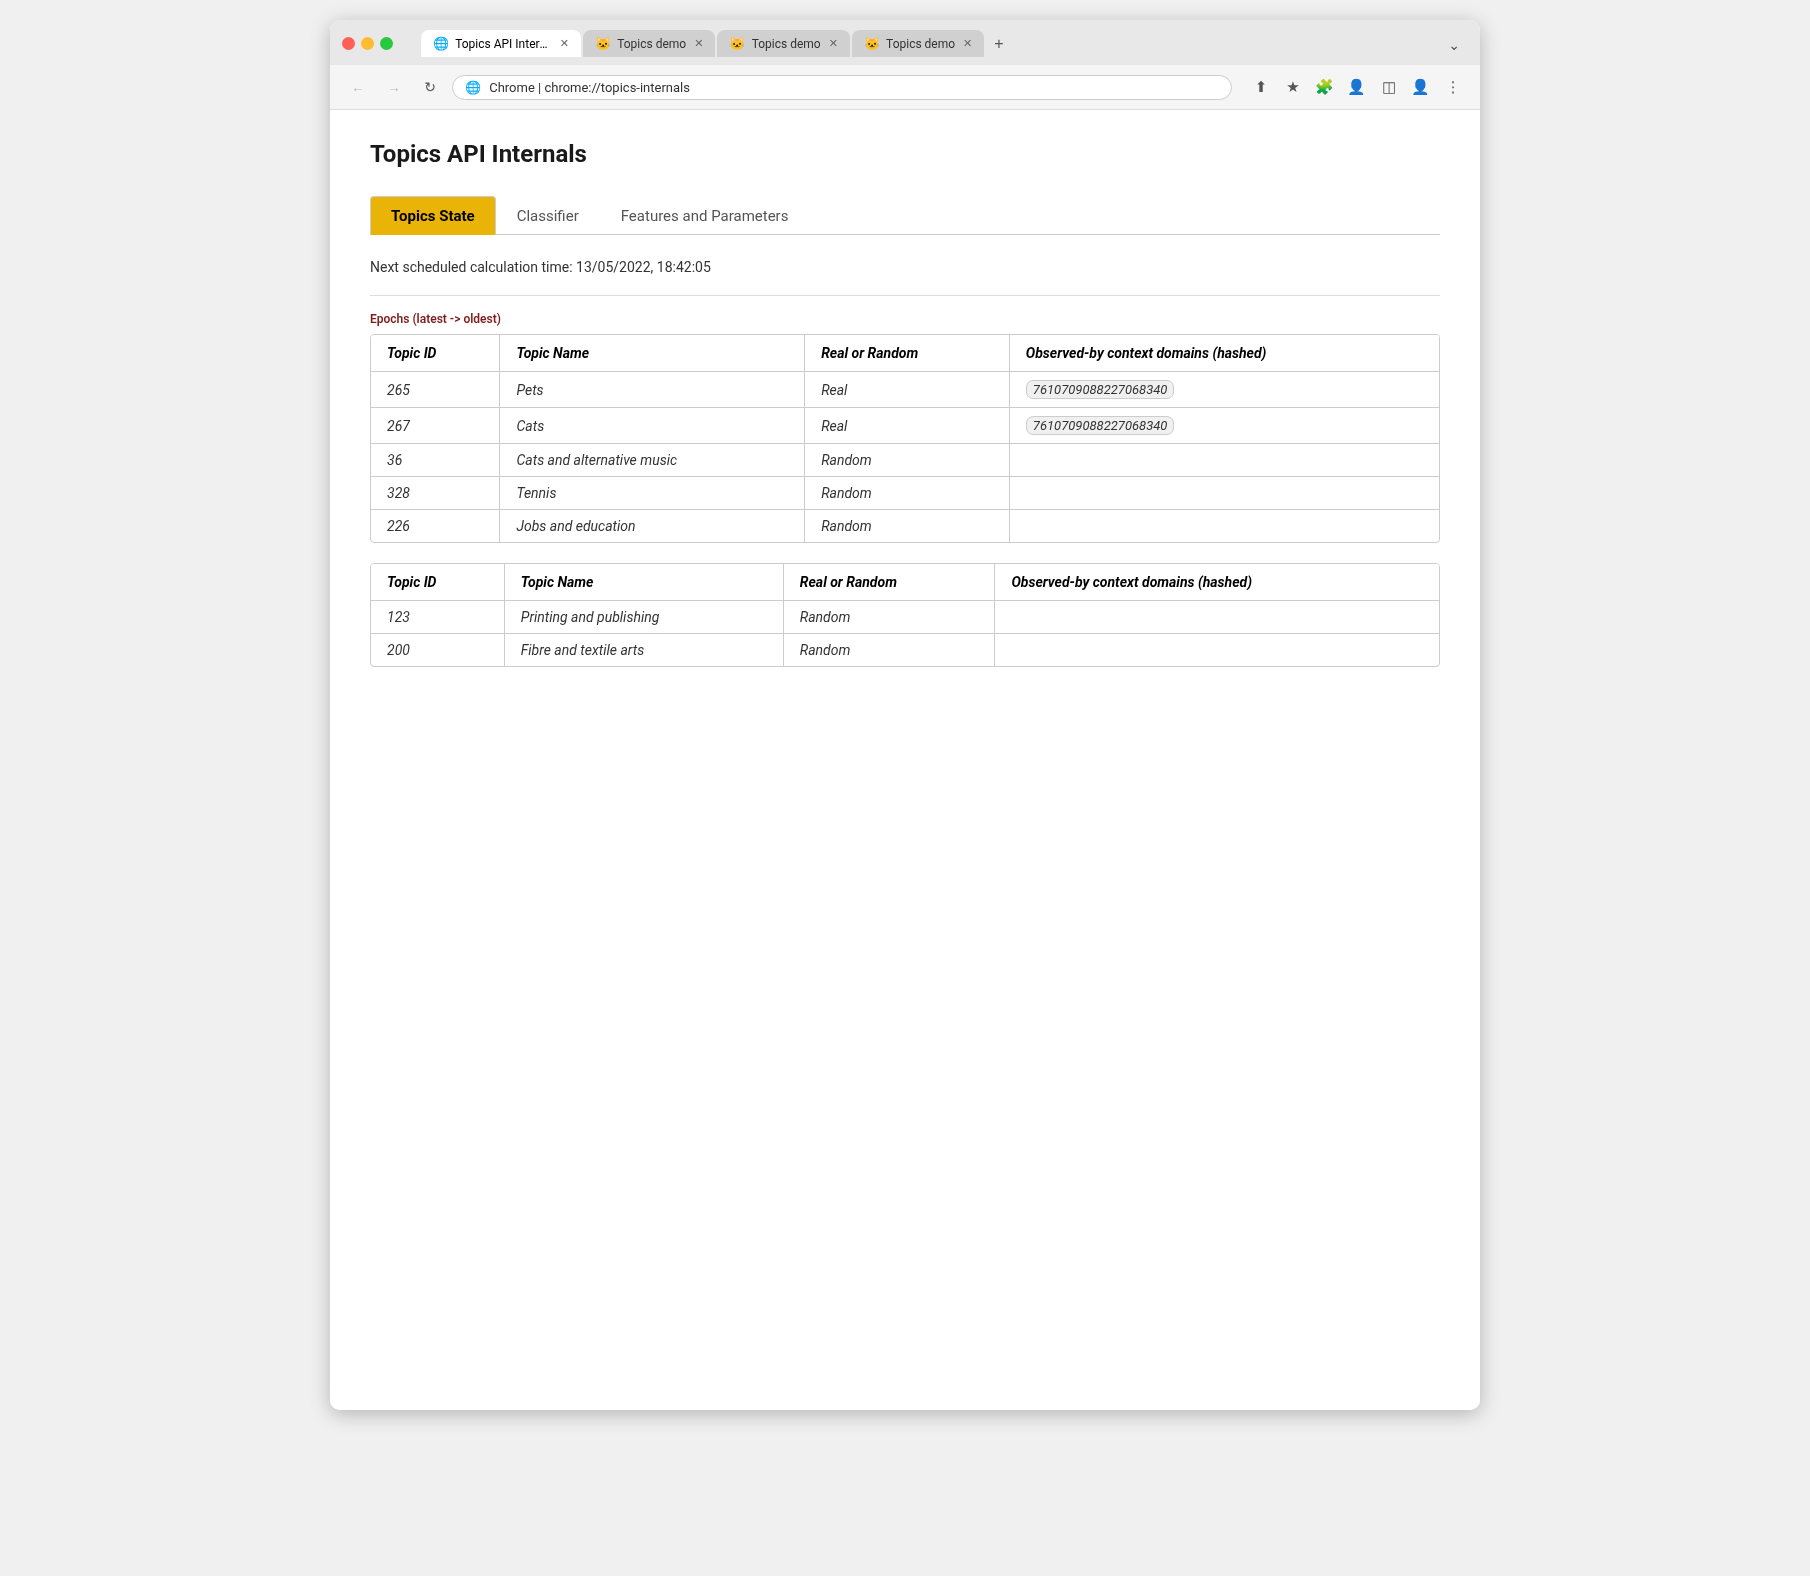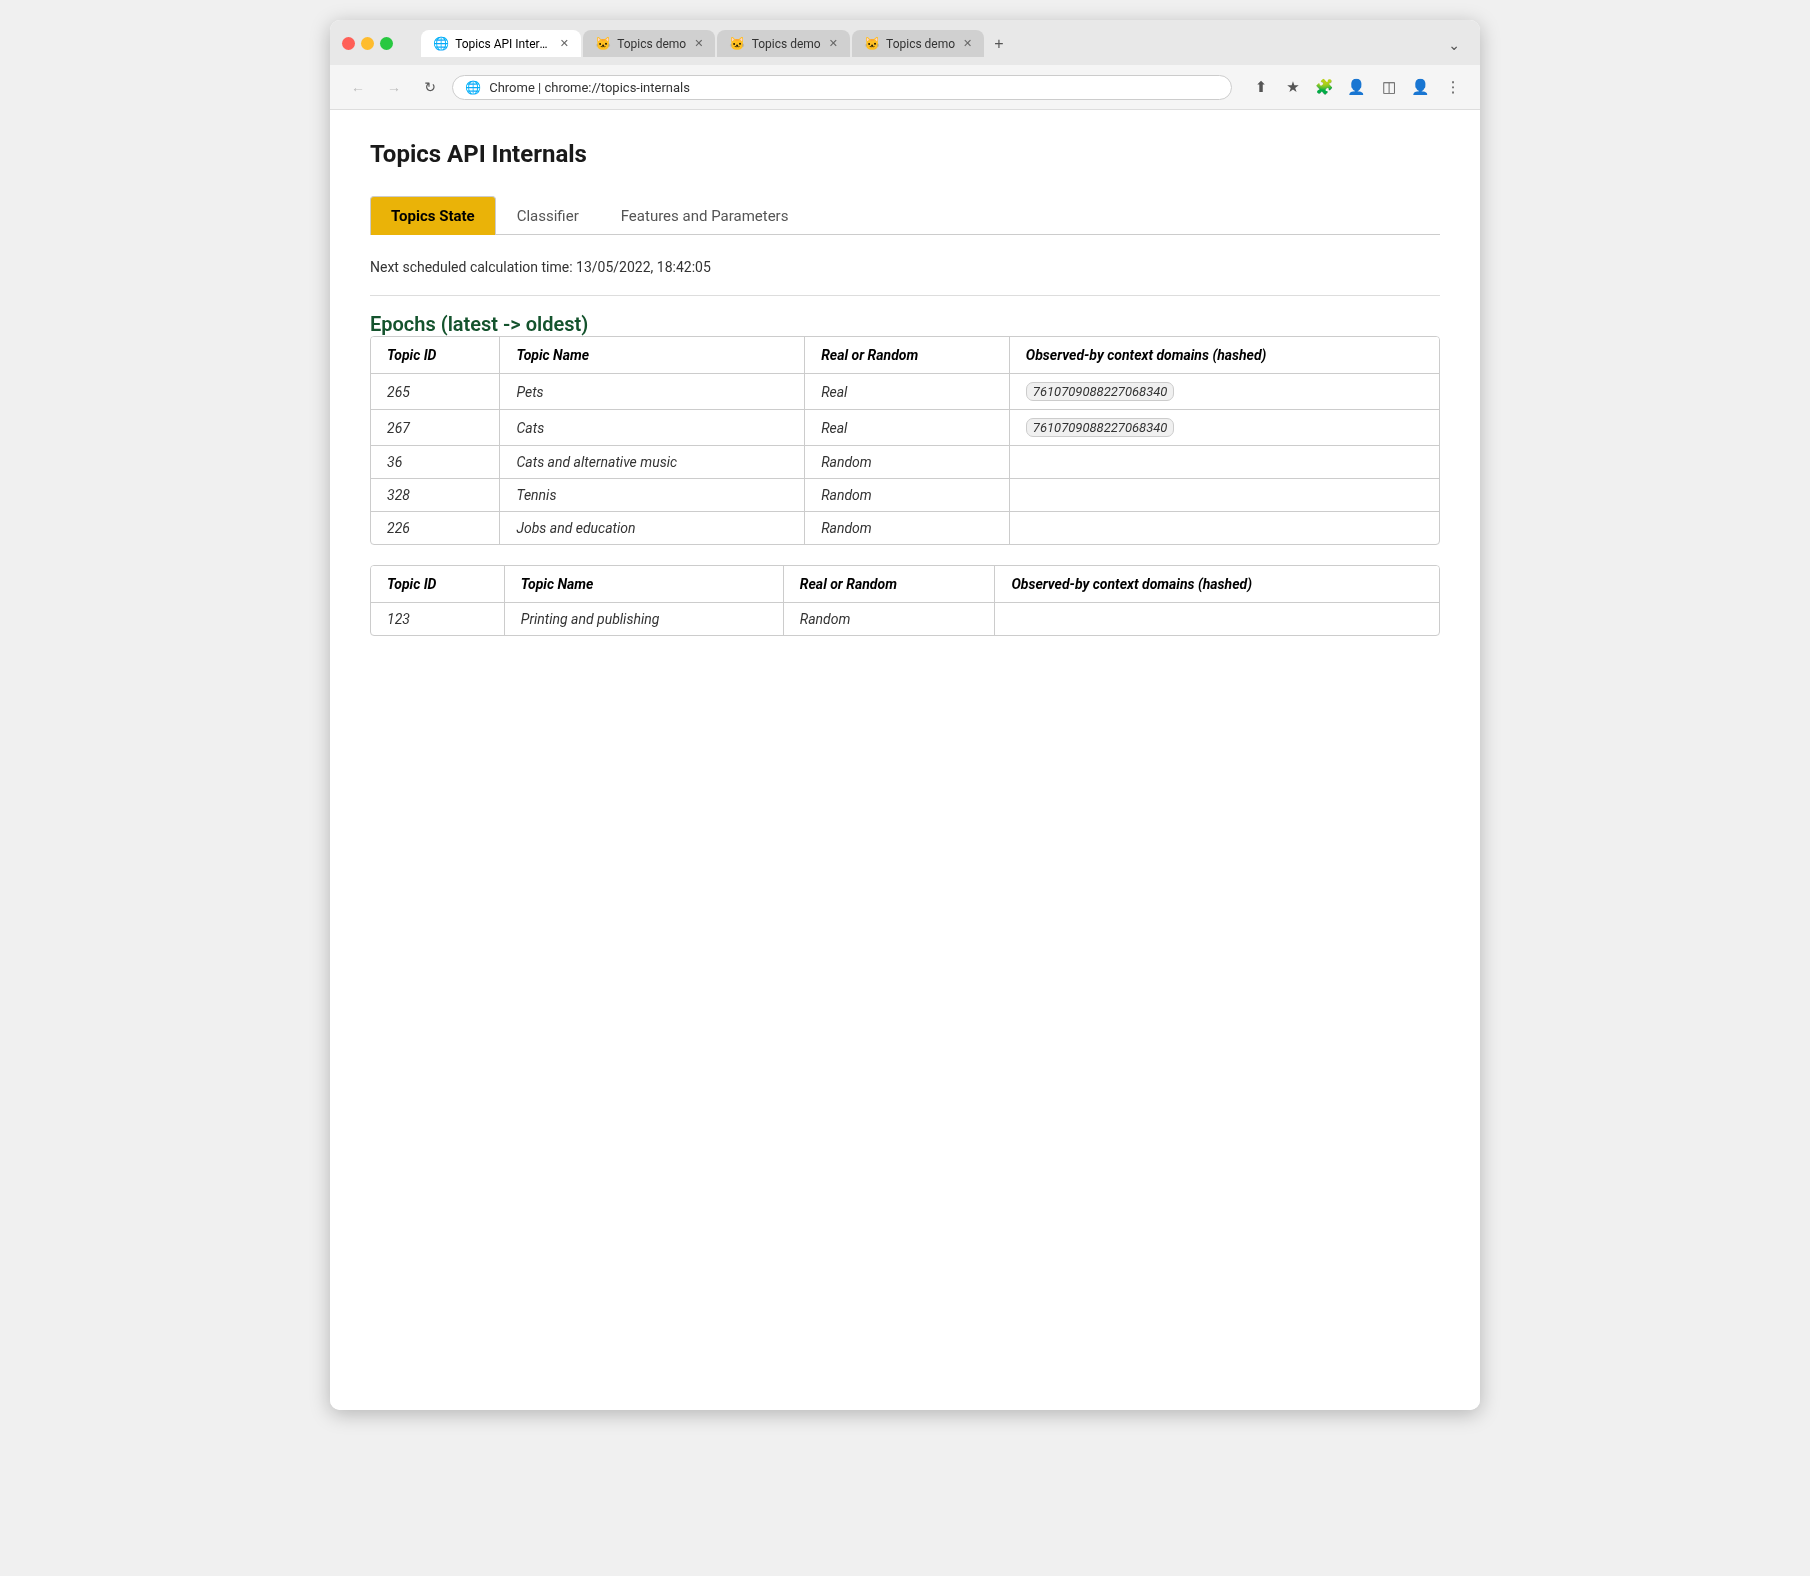--- a/index.html
+++ b/index.html
@@ -226,24 +226,24 @@
     }
 
     .section-divider {
       border: none;
       border-top: 1px solid #ddd;
       margin: 16px 0;
     }
 
     
     .section-heading {
-      font-size: 20px;
+      font-size: 12px;
       font-weight: 600;
-      color: #14532d;
-      margin-bottom: 0;
+      color: #7f1d1d;
+      margin-bottom: 8px;
     }
 
     
     .epoch-card {
       border: 1px solid #ccc;
       border-radius: 4px;
       margin-bottom: 20px;
       overflow: hidden;
     }
 
@@ -454,18 +454,24 @@
             <th>Observed-by context domains (hashed)</th>
           </tr>
         </thead>
         <tbody id="epoch2-tbody">
         <tr>
               <td>123</td>
               <td>Printing and publishing</td>
               <td>Random</td>
               <td></td>
             </tr>
+            <tr>
+              <td>200</td>
+              <td>Fibre and textile arts</td>
+              <td>Random</td>
+              <td></td>
+            </tr>
           </tbody>
       </table>
     </div>
 
   </div>
 </div>
 
 </body></html>

